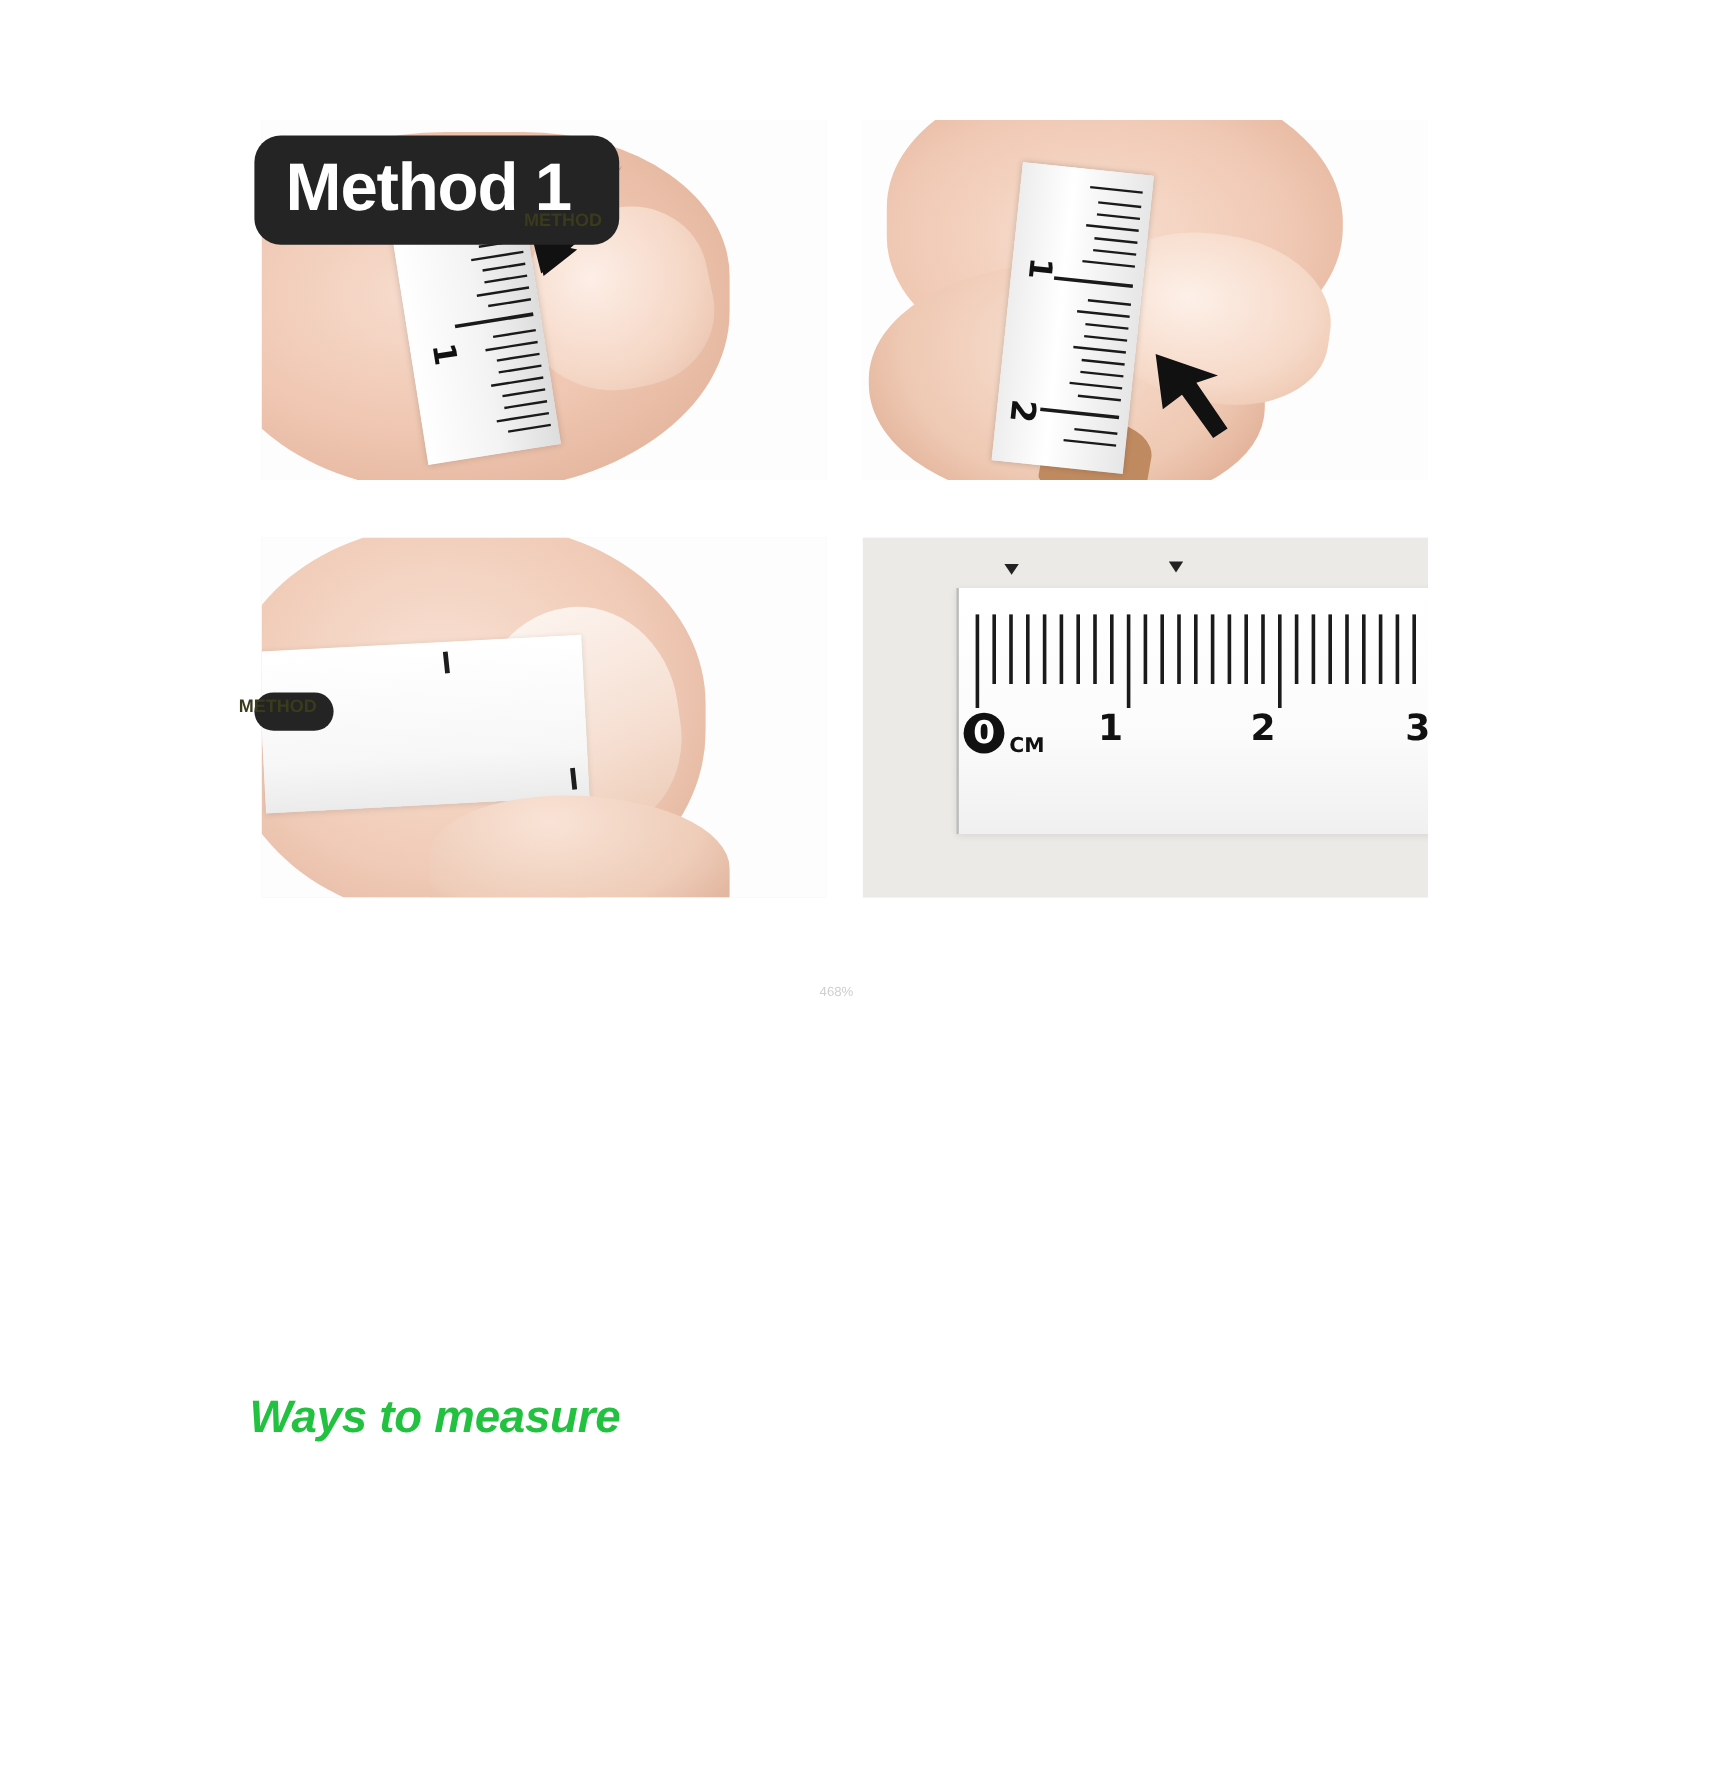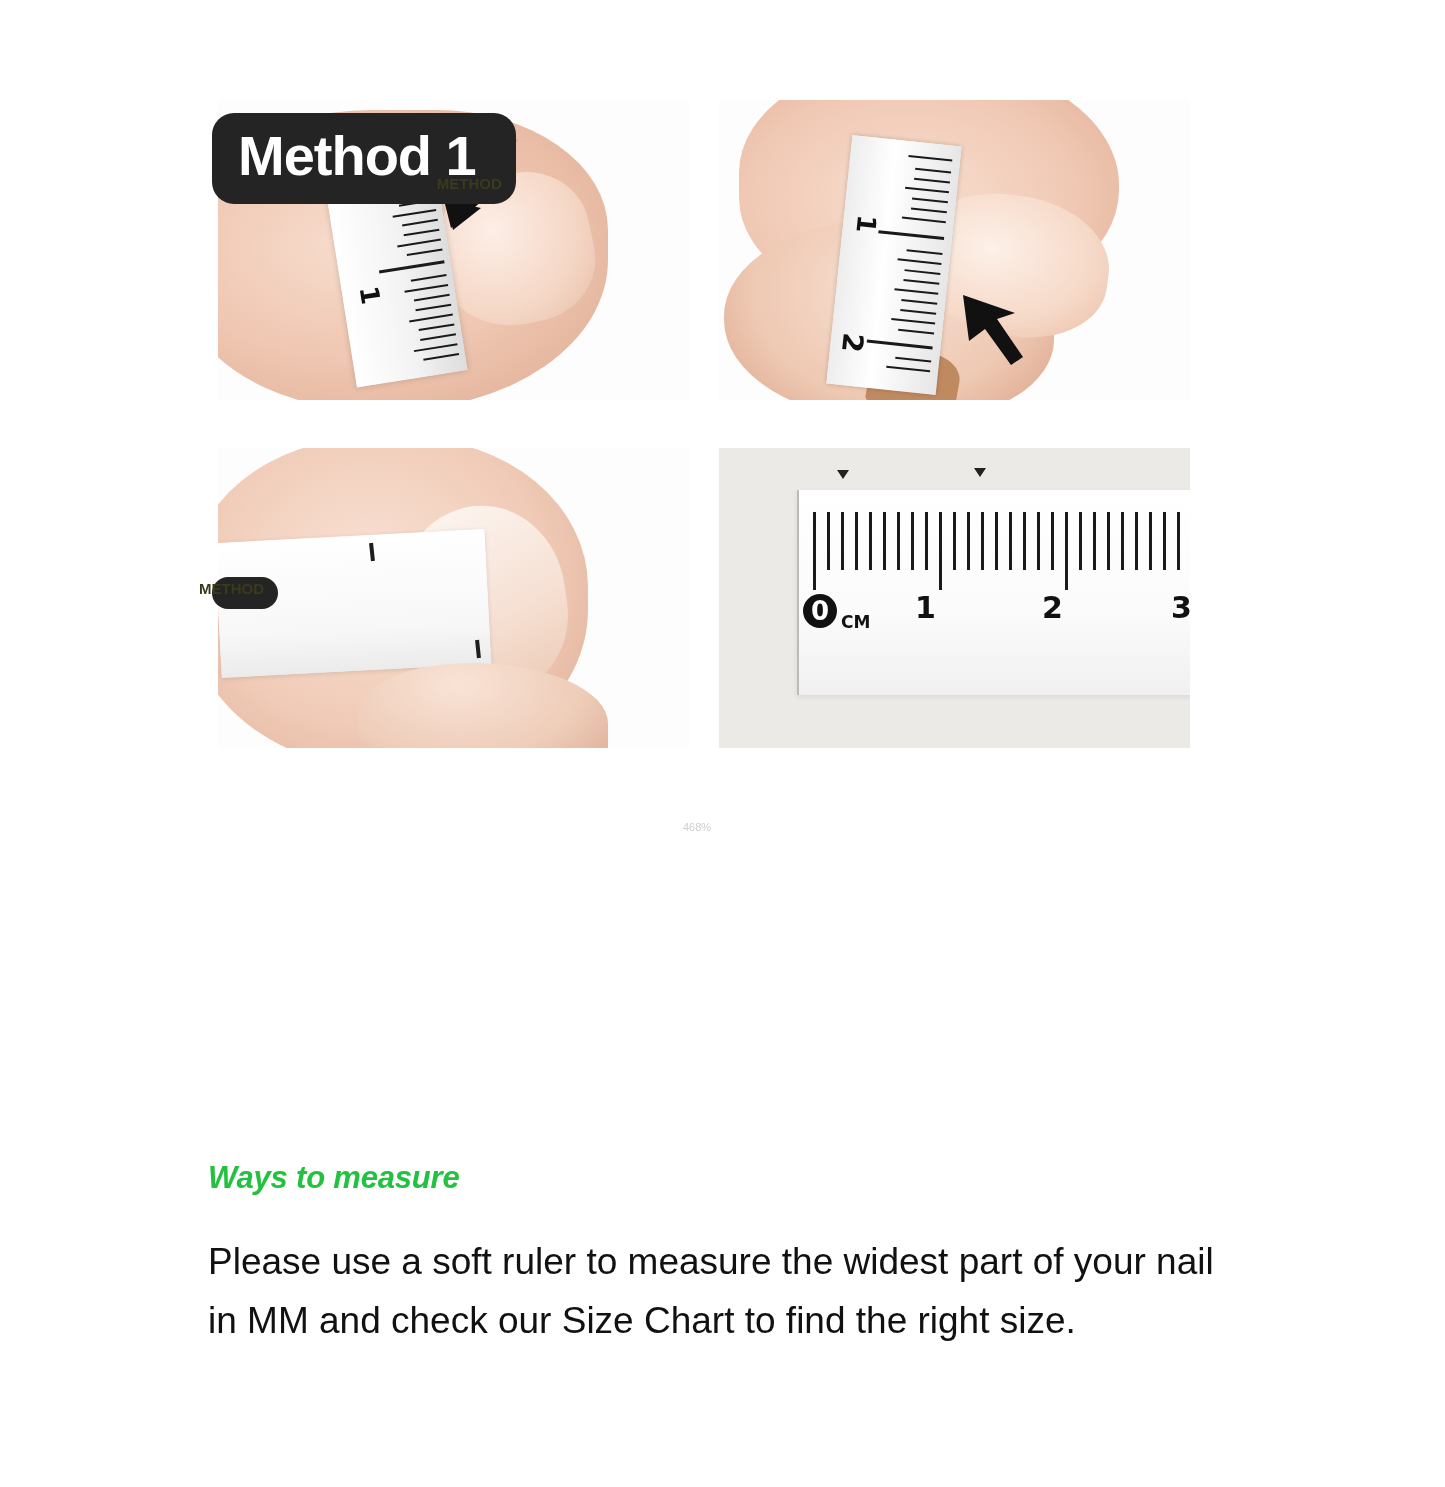--- a/index.html
+++ b/index.html
@@ -240,21 +240,21 @@
   .text-block {
     position: absolute;
     left: 208px;
     top: 1160px;
     width: 1030px;
   }
   .heading {
     color: #22c240;
     font-style: italic;
     font-weight: 700;
-    font-size: 31px;
+    font-size: 38px;
     margin: 0 0 36px 0;
     letter-spacing: -0.2px;
   }
   .body-text {
     color: #111111;
     font-size: 37px;
     line-height: 1.6;
     margin: 0;
     max-width: 1020px;
   }
@@ -412,16 +412,15 @@
     <span class="ghost">METHOD</span>
   </div>
   <div class="badge" id="badge2">
     <span class="ghost">METHOD</span>
   </div>
 
   <div class="zoom-label">468%</div>
 
   <div class="text-block">
     <h2 class="heading">Ways to measure</h2>
-    <p class="body-text">Please use a soft ruler to measure the widest part of your nail in MM and check our Size Chart to find the right size.</p>
   </div>
 
 </div>
 
 </body></html>

